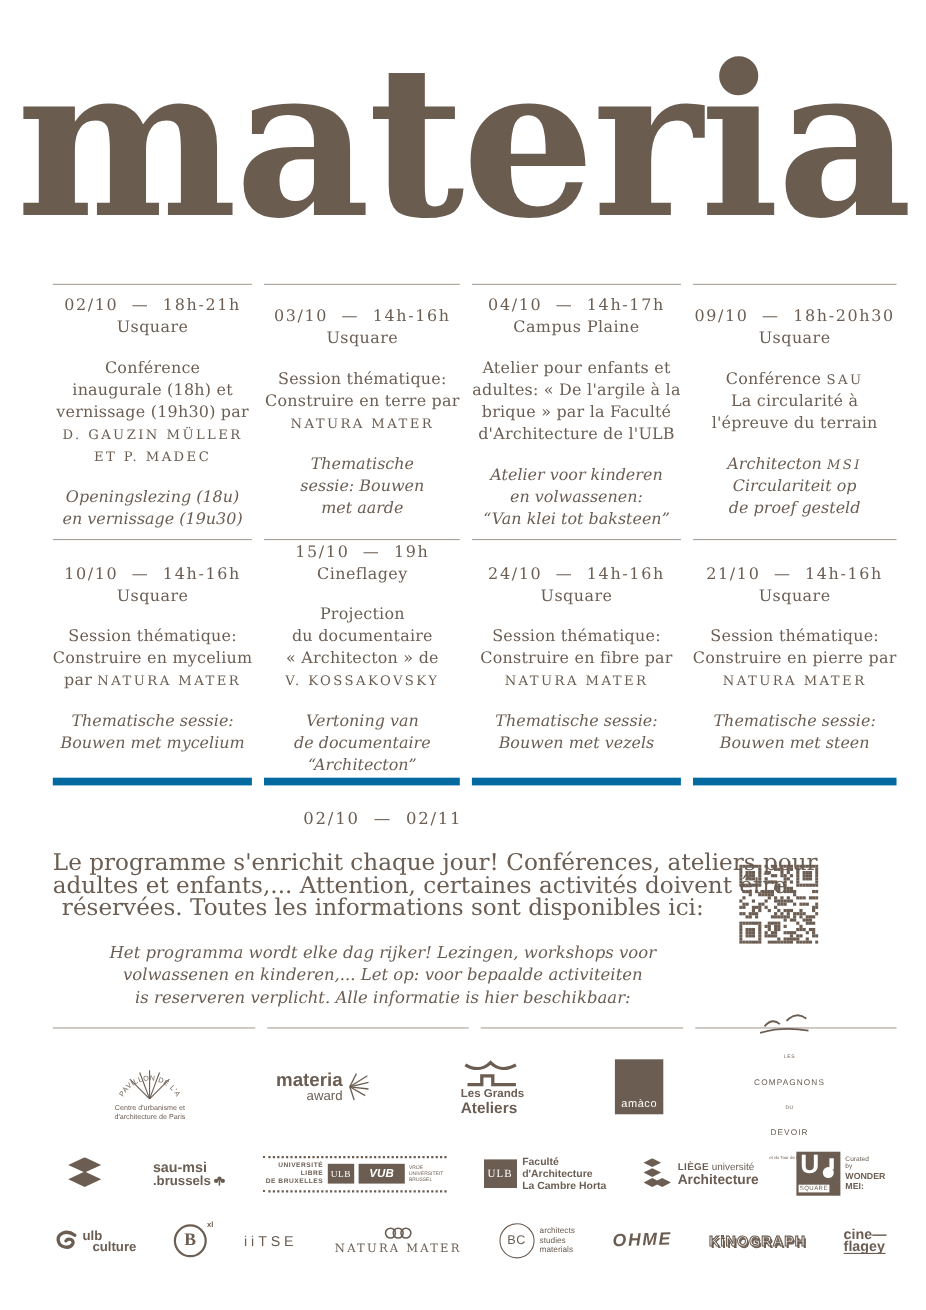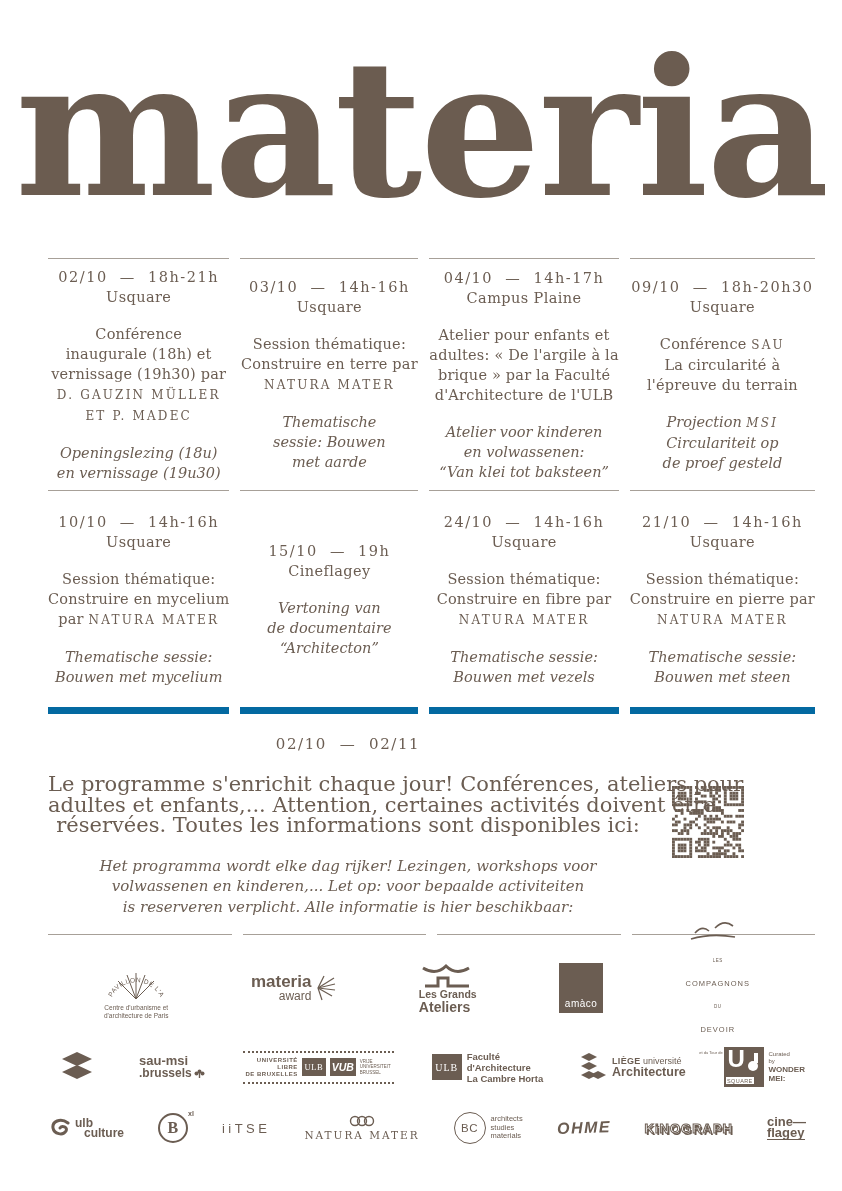--- a/index.html
+++ b/index.html
@@ -64,21 +64,21 @@
   .comp-m{font-size:7.5px;line-height:8.5px;letter-spacing:1px;}
   .comp-sub{font-size:4px;line-height:6px;}
 
   .sau-main{font-weight:700;font-size:13px;line-height:13px;}
   .sau-sub{font-weight:700;font-size:12px;line-height:13px;display:flex;align-items:center;gap:2px;}
 
   .ulbvub{border-top:2px dotted #6b5d52;border-bottom:2px dotted #6b5d52;padding:4px 3px;gap:4px;}
   .uv-left{font-size:6px;line-height:7px;text-align:right;white-space:pre;font-weight:700;letter-spacing:0.5px;}
   .uv-box{background:#6b5d52;color:#fff;display:flex;align-items:center;justify-content:center;}
   .uv-box1{width:24px;height:18px;font-family:"Liberation Serif",serif;font-size:8.5px;letter-spacing:0.5px;}
-  .uv-box2{width:26px;height:18px;font-weight:700;font-style:italic;font-size:10.5px;}
+  .uv-box2{width:42px;height:18px;font-weight:700;font-style:italic;font-size:10.5px;}
   .uv-right{font-size:4.5px;line-height:5.5px;white-space:pre;}
 
   .uf-box{width:30px;height:26px;background:#6b5d52;color:#fff;font-family:"Liberation Serif",serif;
           font-size:10px;letter-spacing:1px;display:flex;align-items:center;justify-content:center;}
   .uf-txt{font-weight:700;font-size:9.5px;line-height:11px;white-space:pre;}
 
   .li-top{font-size:9px;line-height:10px;}
   .li-top b{letter-spacing:0.3px;}
   .li-arch{font-weight:700;font-size:12.5px;line-height:13px;}
 
@@ -158,37 +158,41 @@
       <div class="ev-nl"><span>Atelier voor kinderen
 en volwassenen:
 “Van klei tot baksteen”</span></div>
     </div>
     <div class="cell">
       <div class="ev-date">09/10  —  18h-20h30</div>
       <div class="ev-loc">Usquare</div>
       <div class="ev-fr"><span>Conférence </span><span class="sc">SAU</span><span>
 La circularité à
 l'épreuve du terrain</span></div>
-      <div class="ev-nl"><span>Projection </span><span class="sc">MSI</span><span>
+      <div class="ev-nl"><span>Architecton </span><span class="sc">MSI</span><span>
 Circulariteit op
 de proef gesteld</span></div>
     </div>
 
     <div class="cell r2">
       <div class="ev-date">10/10  —  14h-16h</div>
       <div class="ev-loc">Usquare</div>
       <div class="ev-fr"><span>Session thématique:
 Construire en mycelium
 par </span><span class="sc">NATURA MATER</span></div>
       <div class="ev-nl"><span>Thematische sessie:
 Bouwen met mycelium</span></div>
     </div>
     <div class="cell r2">
       <div class="ev-date">15/10  —  19h</div>
       <div class="ev-loc">Cineflagey</div>
+      <div class="ev-fr"><span>Projection
+du documentaire
+« Architecton » de
+</span><span class="sc">V. KOSSAKOVSKY</span></div>
       <div class="ev-nl"><span>Vertoning van
 de documentaire
 “Architecton”</span></div>
     </div>
     <div class="cell r2">
       <div class="ev-date">24/10  —  14h-16h</div>
       <div class="ev-loc">Usquare</div>
       <div class="ev-fr"><span>Session thématique:
 Construire en fibre par
 </span><span class="sc">NATURA MATER</span></div>

